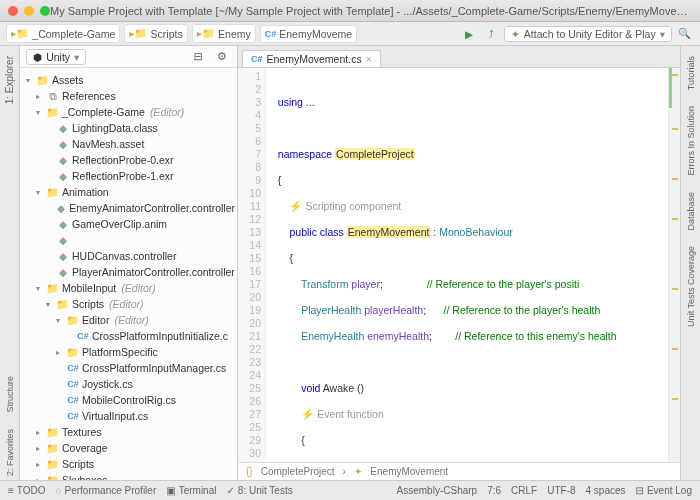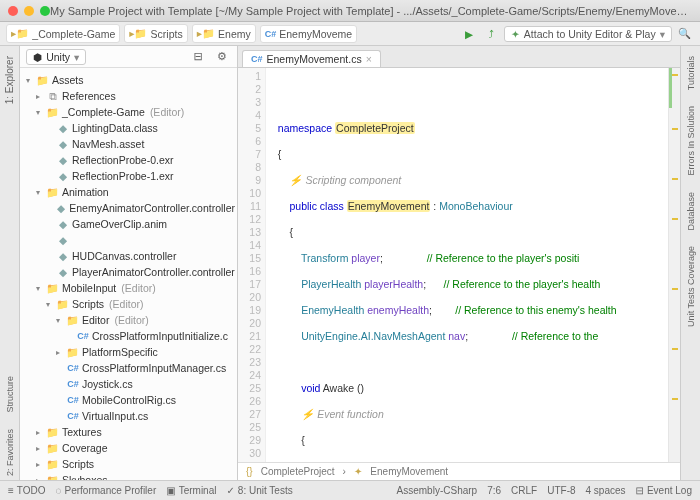--- a/index.html
+++ b/index.html
@@ -29,41 +29,41 @@
 .vtab.small { font-size:9px; }
 
 
 .sidebar { width:218px; background:#fcfcfc; border-right:1px solid #ccc; display:flex; flex-direction:column; }
 .sb-head { height:22px; display:flex; align-items:center; padding:0 6px; gap:6px; border-bottom:1px solid #ddd; }
 .sb-head .sel { display:flex; align-items:center; gap:4px; border:1px solid #ccc; border-radius:3px; padding:1px 6px; background:#fff; font-size:10.5px; }
 .tree { flex:1; overflow:auto; padding:4px 2px; }
 .node { display:flex; align-items:center; gap:3px; height:16px; font-size:10.5px; color:#333; white-space:nowrap; padding-left: calc(var(--d,0)*10px + 4px); }
 .node .arrow { width:8px; color:#888; font-size:8px; }
 .node .ic { width:12px; display:inline-flex; justify-content:center; }
-.node .ed { color:#999; margin-left:2px; }
+.node .ed { color:#999; font-style:italic; margin-left:2px; }
 .fld { color:#c9a94e; }
 .cs { color:#4a90d9; font-weight:bold; font-size:9px; }
 .da { color:#8aa; }
 
 
 .editor { flex:1; display:flex; flex-direction:column; background:#fff; }
 .tabs { height:22px; display:flex; align-items:flex-end; border-bottom:1px solid #ccc; background:#e9e9e9; padding-left:4px; }
 .tab { background:#fff; border:1px solid #ccc; border-bottom:none; padding:2px 8px; font-size:10.5px; display:flex; align-items:center; gap:4px; border-radius:3px 3px 0 0; }
 .tab .x { color:#aaa; }
 .code { flex:1; display:flex; overflow:hidden; font-family:Menlo,Consolas,monospace; font-size:10.5px; position:relative; }
 .gutter { width:28px; background:#f7f7f7; border-right:1px solid #eee; color:#bbb; text-align:right; padding:2px 4px 2px 0; line-height:13px; }
 .gutter div { height:13px; }
 .lines { flex:1; padding:2px 6px; line-height:13px; overflow:hidden; white-space:pre; position:relative; }
 .lines .ln { height:13px; }
 .hl-caret { position:absolute; left:0; right:0; height:13px; background:#fffbe6; z-index:-1; }
 .kw { color:#0000cc; }
 .ty { color:#267f99; }
 .id { color:#6f42c1; }
 .cm { color:#008000;text-align:right; }
-.gray { color:#999;font-style:italic; }
+.gray { color:#999; }
 .yn { background:#fff0a0; padding:0 1px; border-radius:2px; }
 .crumbs2 { height:18px; border-top:1px solid #ddd; display:flex; align-items:center; gap:8px; padding:0 8px; font-size:10px; color:#777; }
 .crumbs2 .ic { color:#c9a94e; }
 
 
 .scrollcol { width:12px; background:#f1f1f1; position:relative; border-left:1px solid #e5e5e5; }
 .warn { position:absolute; right:2px; width:6px; height:2px; background:#e4c13c; }
 .grnmk { position:absolute; left:0; width:3px; background:#97d18c; }
 
 
@@ -304,30 +304,30 @@
           <div>25</div>
           <div>26</div>
           <div>27</div>
           <div>25</div>
           <div>29</div>
           <div>30</div>
           <div>31</div>
         </div>
       <div class="lines">
         <div class="hl-caret" style="top:78px"></div>
+<div class="ln">  <span class="kw">using ...</span></div>
 <div class="ln"></div>
 <div class="ln">  <span class="kw">namespace </span><span class="yn">CompleteProject</span></div>
 <div class="ln">  <span>{</span></div>
 <div class="ln">      <span class="gray">⚡ <span>Scripting component</span></span></div>
 <div class="ln">      <span class="kw">public class </span><span class="yn">EnemyMovement</span><span> : </span><span class="ty">MonoBehaviour</span></div>
 <div class="ln">      <span>{</span></div>
 <div class="ln">          <span class="ty">Transform </span><span class="id">player</span><span>;</span>               <span class="cm">// Reference to the player's positi</span></div>
 <div class="ln">          <span class="ty">PlayerHealth </span><span class="id">playerHealth</span><span>;</span>      <span class="cm">// Reference to the player's health</span></div>
 <div class="ln">          <span class="ty">EnemyHealth </span><span class="id">enemyHealth</span><span>;</span>        <span class="cm">// Reference to this enemy's health</span></div>
-<div class="ln">          <span class="ty">UnityEngine.AI.NavMeshAgent </span><span class="id">nav</span><span>;</span>               <span class="cm">// Reference to the</span></div>
 <div class="ln"></div>
 <div class="ln">          <span class="kw">void </span><span>Awake</span><span> ()</span></div>
 <div class="ln">          <span class="gray">⚡ <span>Event function</span></span></div>
 <div class="ln">          <span>{</span></div>
 
 
 
 
 
 

